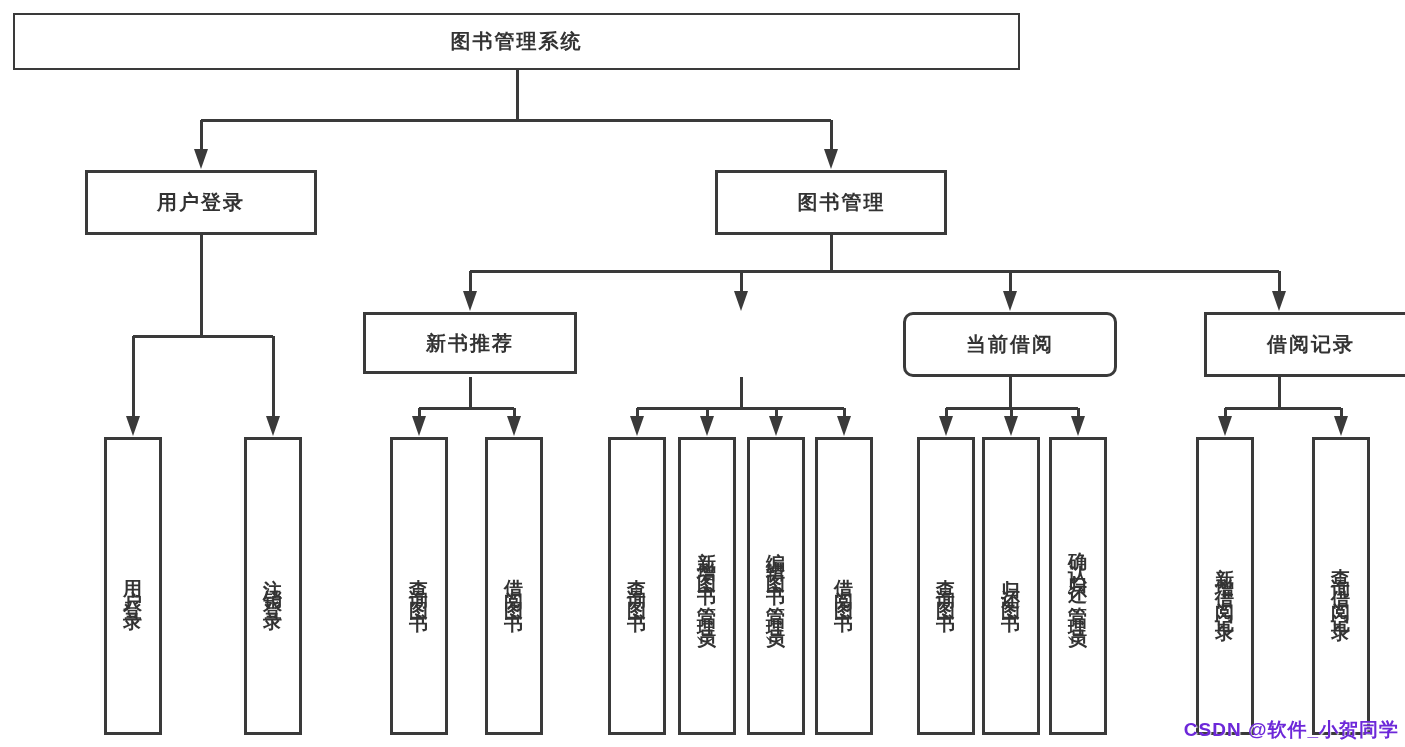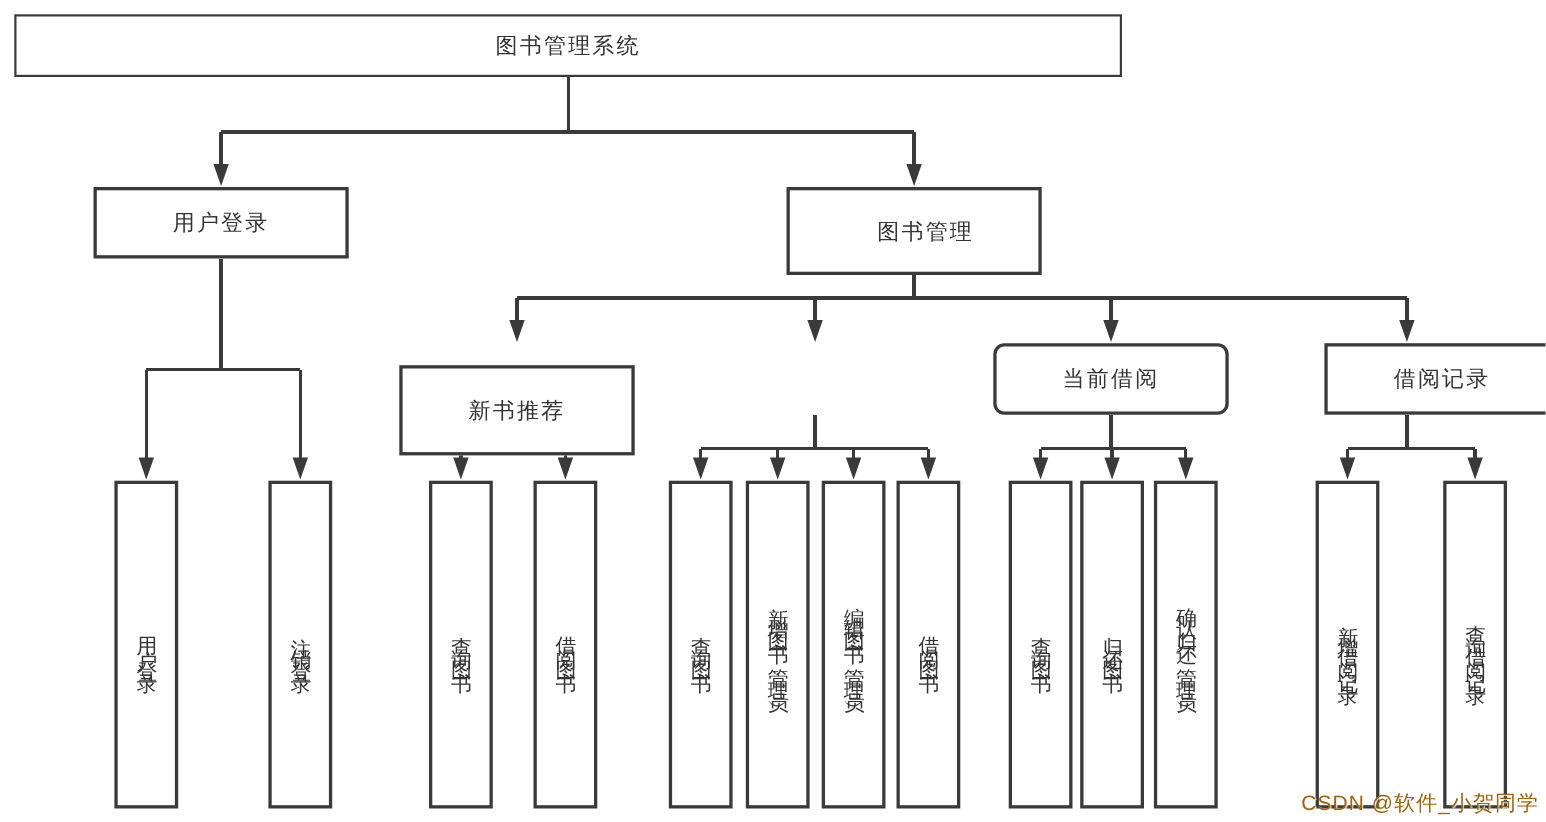--- a/index.html
+++ b/index.html
@@ -5,21 +5,21 @@
   * { box-sizing: border-box; }
   html, body { margin: 0; padding: 0; }
   body {
     width: 1405px; height: 747px;
     background: #ffffff;
     font-family: "Liberation Sans", sans-serif;
     color: #333333;
     position: relative;
     overflow: hidden;
   }
-  .stage { position: absolute; left: 0; top: 0; width: 1405px; height: 747px; }
+  .stage { position: absolute; left: 0; top: 0; width: 1405px; height: 747px; font-weight: bold; }
   .wires { position: absolute; left: 0; top: 0; pointer-events: none; }
   .wires path { stroke: #3a3a3a; stroke-width: 3; fill: none; shape-rendering: crispEdges; }
   .wires polygon { fill: #3a3a3a; stroke: none; }
   .node {
     position: absolute;
     background: #ffffff;
     border: 3px solid #3a3a3a;
     display: flex; align-items: center; justify-content: center;
     font-size: 20px;
     letter-spacing: 2px;
@@ -32,21 +32,21 @@
     text-orientation: mixed;
     font-size: 19px;
     line-height: 1;
     letter-spacing: 11px;
   }
   .watermark {
     position: absolute;
     right: 6px; bottom: 4px;
     font-size: 19px;
     letter-spacing: 1px;
-    color: #a16207;
+    color: #6d28d9;
     text-shadow: 1px 1px 1px rgba(255,255,255,0.9);
     z-index: 5;
     white-space: nowrap;
   }
 </style>
 </head>
 <body>
 
 <div class="stage">
 
@@ -100,25 +100,25 @@
     </g>
   </svg>
 
   <div class="node root" style="left:13px; top:13px; width:1007px; height:57px;">
     <span>图书管理系统</span>
   </div>
 
   <div class="node" style="left:85px; top:170px; width:232px; height:65px;">
     <span>用户登录</span>
   </div>
-  <div class="node" style="left:715px; top:170px; width:232px; height:80px;padding-left:21px;">
+  <div class="node" style="left:715px; top:170px; width:232px; height:65px;padding-left:21px;">
     <span>图书管理</span>
   </div>
 
-  <div class="node" style="left:363px; top:312px; width:214px; height:82px;margin-top:20px;">
+  <div class="node" style="left:363px; top:312px; width:214px; height:62px;">
     <span>新书推荐</span>
   </div>
   <div class="node" style="left:903px; top:312px; width:214px; height:65px;border-radius:10px;">
     <span>当前借阅</span>
   </div>
   <div class="node" style="left:1204px; top:312px; width:214px; height:65px;">
     <span>借阅记录</span>
   </div>
 
   <div class="node leaf" style="left:104px; top:437px; width:58px; height:298px;">

